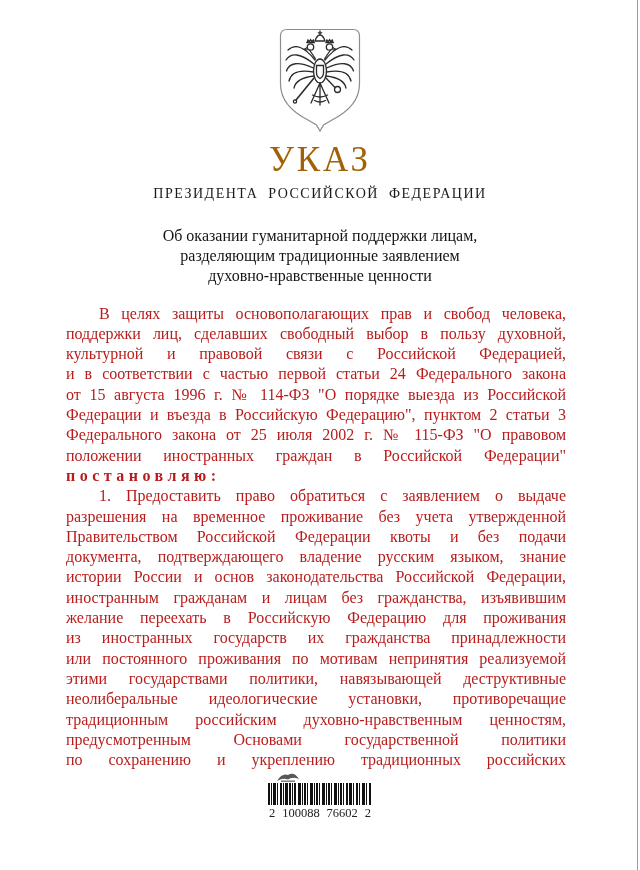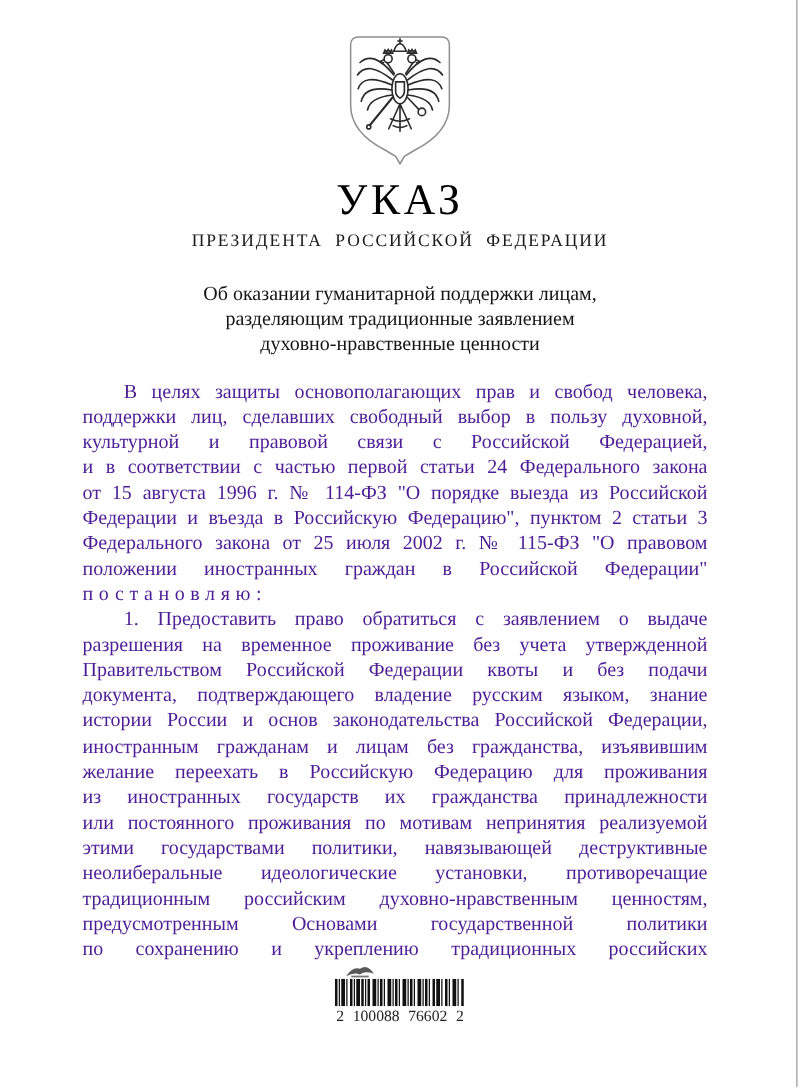--- a/index.html
+++ b/index.html
@@ -28,21 +28,21 @@
     margin-top: 28px;
     display: flex;
     justify-content: center;
   }
   .doc-type {
     margin-top: 6px;
     text-align: center;
     font-size: 35px;
     line-height: 1.1;
     letter-spacing: 3px;
-    color: #000000;
+    color: #a16207;
   }
   .issuer {
     margin-top: 6px;
     text-align: center;
     font-size: 14px;
     line-height: 1.15;
     letter-spacing: 1.5px;
     word-spacing: 5px;
     color: #1a1a1a;
   }
@@ -53,32 +53,33 @@
     font-size: 16px;
     line-height: 20px;
     color: #141414;
   }
   .body-block {
     margin-top: 18px;
     margin-left: 66px;
     width: 500px;
     font-size: 16px;
     line-height: 20.3px;
-    color: #4c1d95;
+    color: #b91c1c;
   }
   .jline {
     text-align: justify;
     text-align-last: justify;
     white-space: nowrap;
   }
   .indent { text-indent: 33px; }
   .decree-word {
     text-align: left;
     text-align-last: left;
     letter-spacing: 0.28em;
+    font-weight: bold;
   }
   .barcode-block {
     margin-top: 0px;
     display: flex;
     flex-direction: column;
     align-items: center;
   }
   .barcode-inner {
     width: 104px;
     display: flex;

